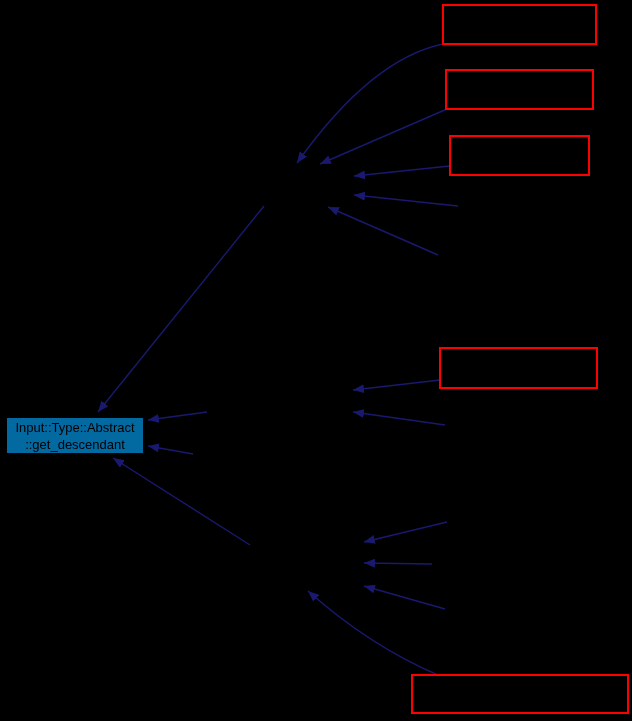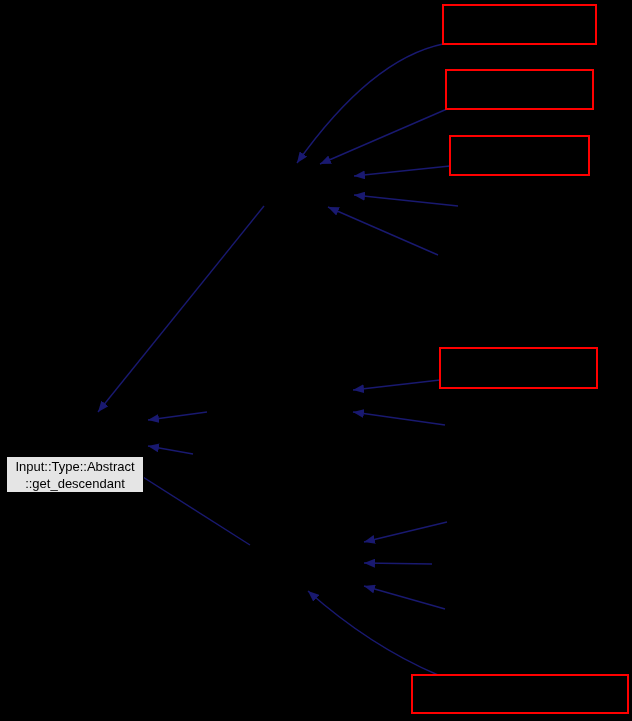--- a/index.html
+++ b/index.html
@@ -57,17 +57,17 @@
       <path d="M432,564 L364,563" fill="none" stroke="#191970" stroke-width="1.4" marker-end="url(#ah)"></path>
       <path d="M445,609 L364,586" fill="none" stroke="#191970" stroke-width="1.4" marker-end="url(#ah)"></path>
       <path d="M438,675 Q370,646 308,591" fill="none" stroke="#191970" stroke-width="1.4" marker-end="url(#ah)"></path>
       <path d="M250,545 L113,458" fill="none" stroke="#191970" stroke-width="1.4" marker-end="url(#ah)"></path>
       <rect x="443" y="5" width="153" height="39" fill="#000000" stroke="#ff0000" stroke-width="2"></rect>
       <rect x="446" y="70" width="147" height="39" fill="#000000" stroke="#ff0000" stroke-width="2"></rect>
       <rect x="450" y="136" width="139" height="39" fill="#000000" stroke="#ff0000" stroke-width="2"></rect>
       <rect x="440" y="348" width="157" height="40" fill="#000000" stroke="#ff0000" stroke-width="2"></rect>
       <rect x="412" y="675" width="216" height="38" fill="#000000" stroke="#ff0000" stroke-width="2"></rect>
     </svg>
-  <div class="main-node" style="left: 6px; top: 417px; width: 138px; height: 37px; background: #e5e5e5; border-color: rgb(0, 0, 0); color: rgb(0, 0, 0); margin-top: 39px;">
+  <div class="main-node" style="left: 6px; top: 417px; width: 138px; height: 37px; background: #0369a1; border-color: rgb(0, 0, 0); color: rgb(0, 0, 0);">
     <span>Input::Type::Abstract</span>
     <span>::get_descendant</span>
   </div>
 </div>
 
 </body></html>

